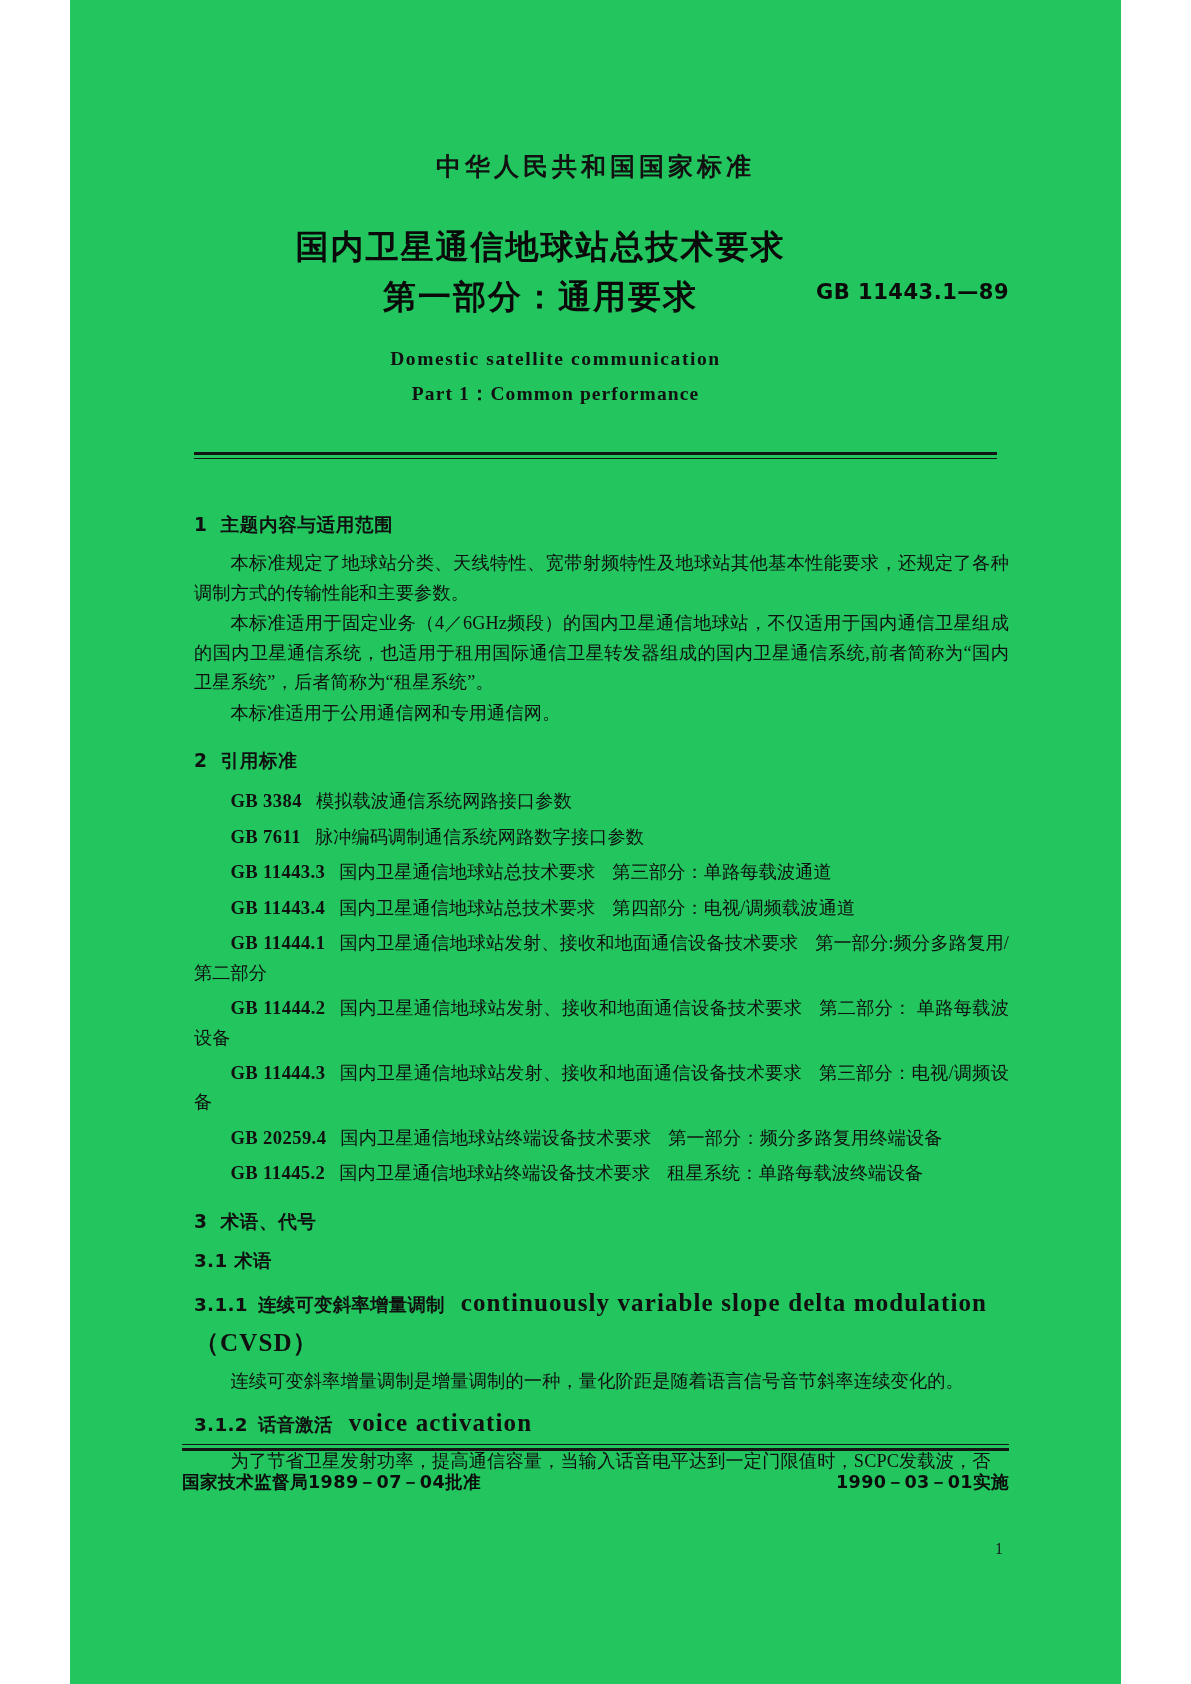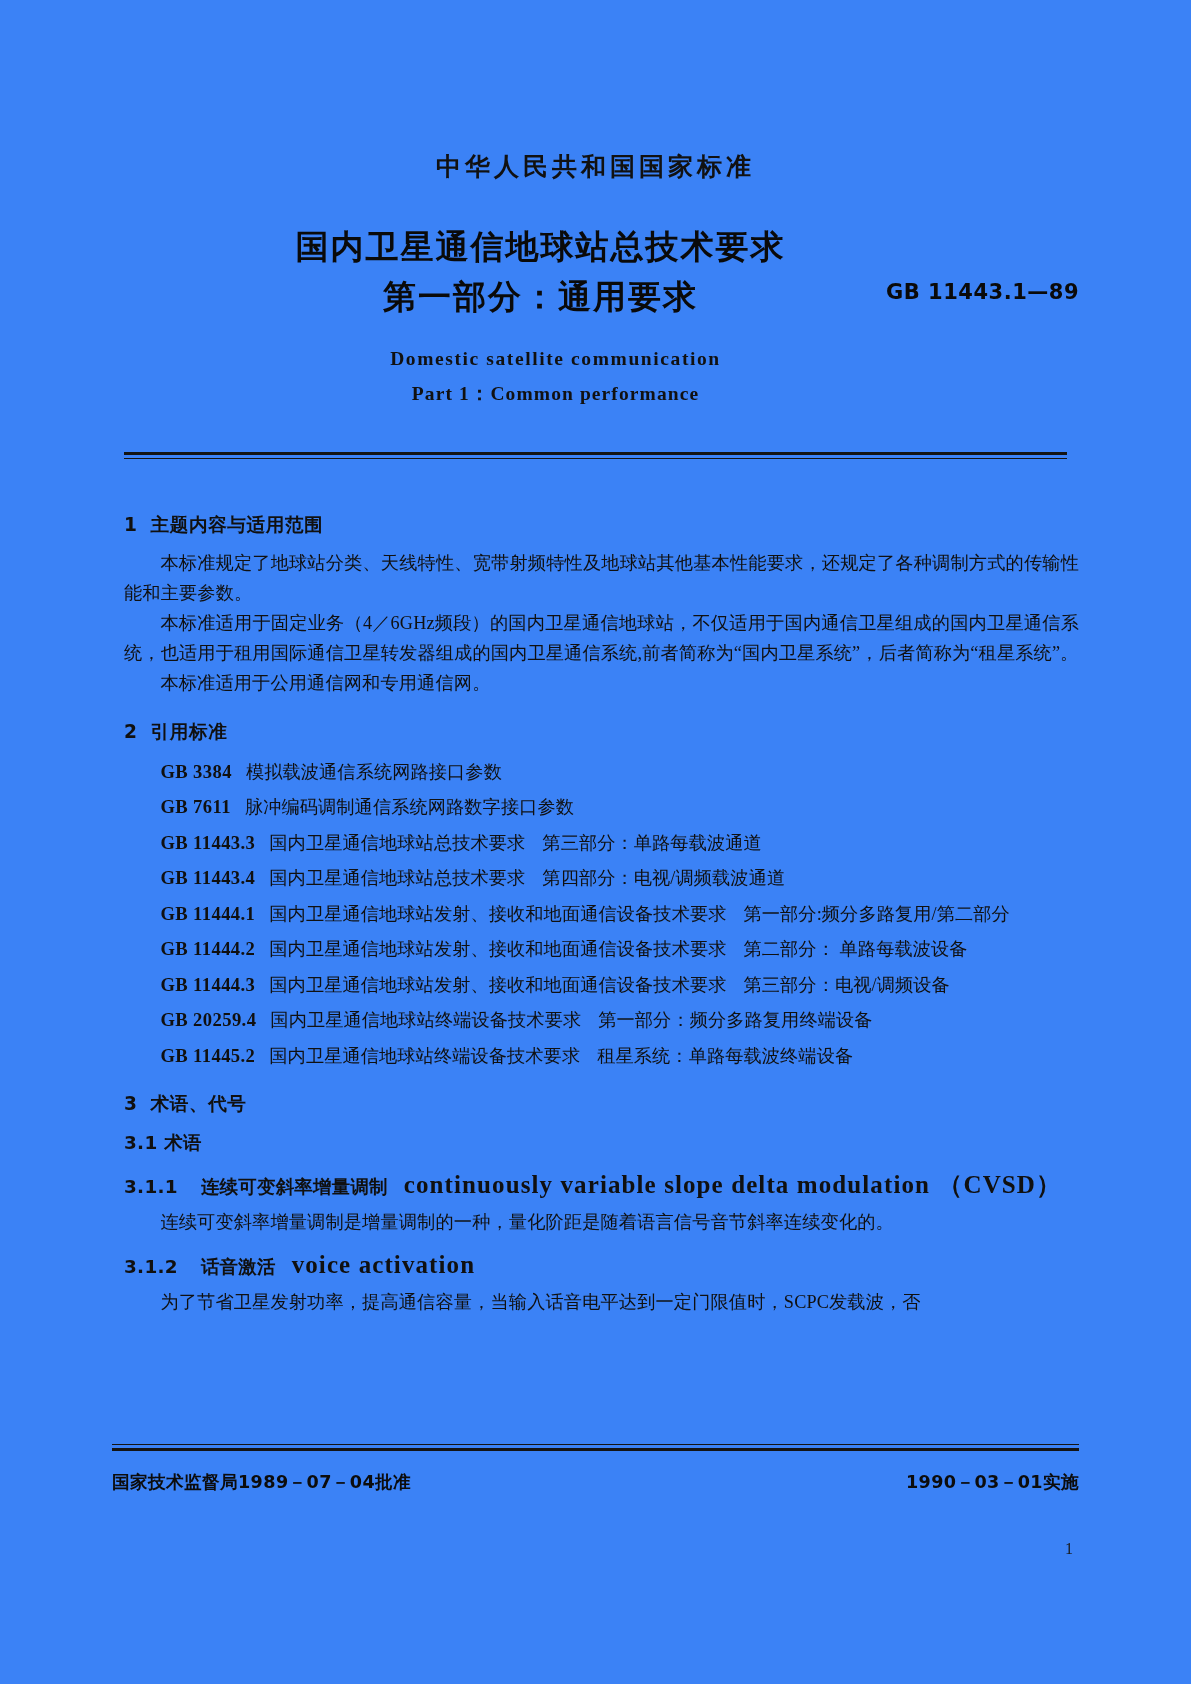--- a/index.html
+++ b/index.html
@@ -6,24 +6,24 @@
     margin: 0;
     padding: 0;
     background: #ffffff;
   }
   body {
     font-family: "Liberation Serif", "DejaVu Serif", serif;
     color: #000000;
   }
   .page {
     position: relative;
-    width: 1191px;
+    width: 1051px;
     height: 1684px;
     margin: 0 auto;
-    background: #3b82f6;
+    background: #22c55e;
     overflow: hidden;
   }
   
   .masthead {
     position: absolute;
     left: 0;
     right: 0;
     top: 150px;
     text-align: center;
   }
@@ -114,21 +114,21 @@
     letter-spacing: 0.6px;
   }
   .h1 .num { margin-right: 13px; }
   .h2, .h3 {
     font-family: "DejaVu Sans", "Liberation Sans", sans-serif;
     font-weight: 700;
     font-size: 18.4px;
     margin: 7px 0 3px 0;
     letter-spacing: 0.3px;
   }
-  .h3 .term-zh { margin-left: 23px; }
+  .h3 .term-zh { margin-left: 10px; }
   .h3 .term-en {
     font-family: "Liberation Serif", "DejaVu Serif", serif;
     font-weight: 700;
     margin-left: 16px;
     letter-spacing: 1.1px;
     font-size: 25px;
   }
   p.para {
     margin: 0 0 1px 0;
     text-indent: 2em;

